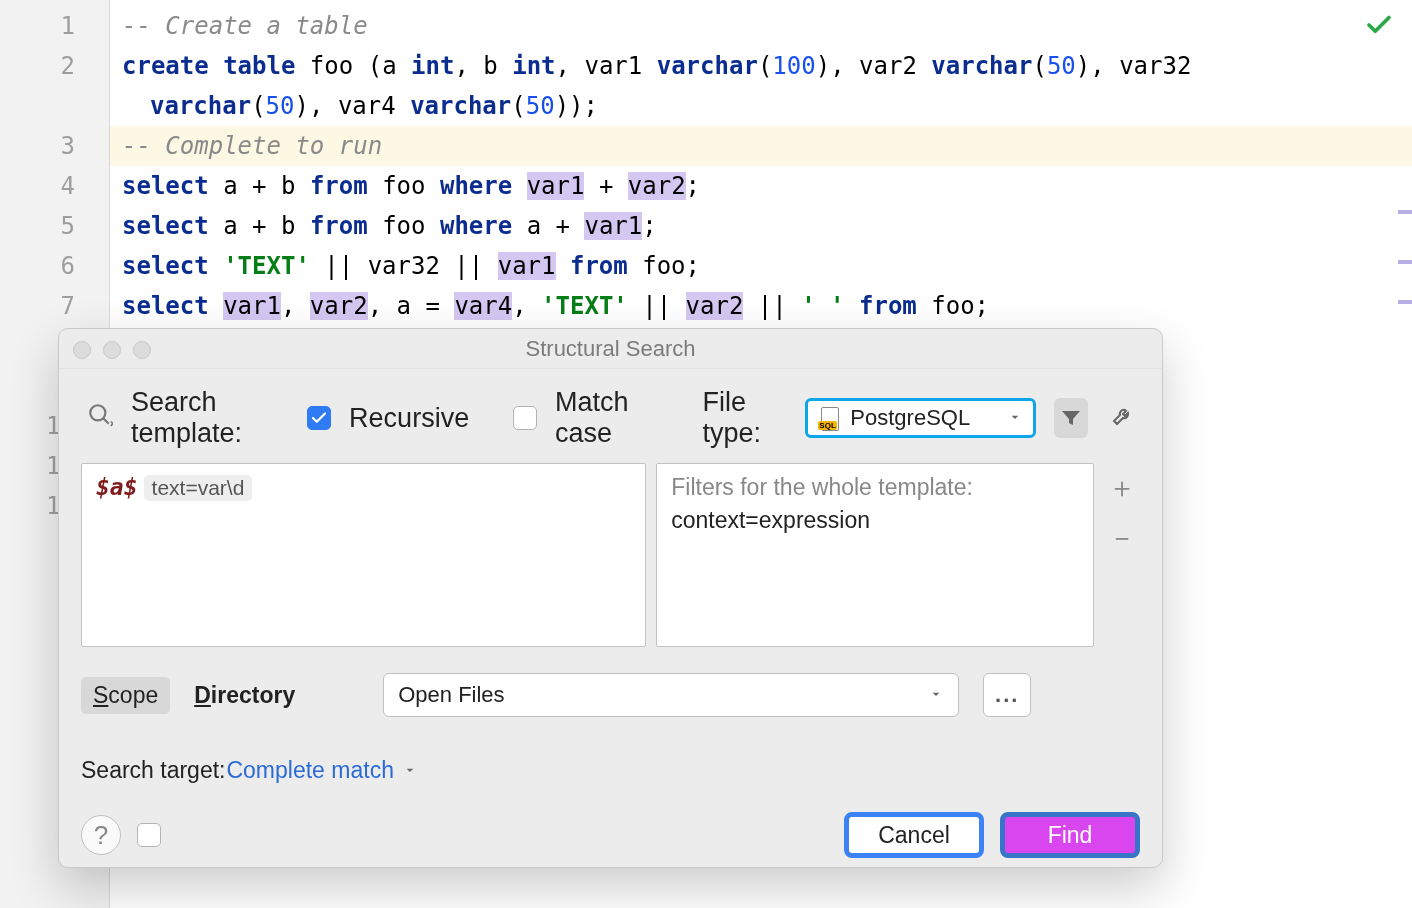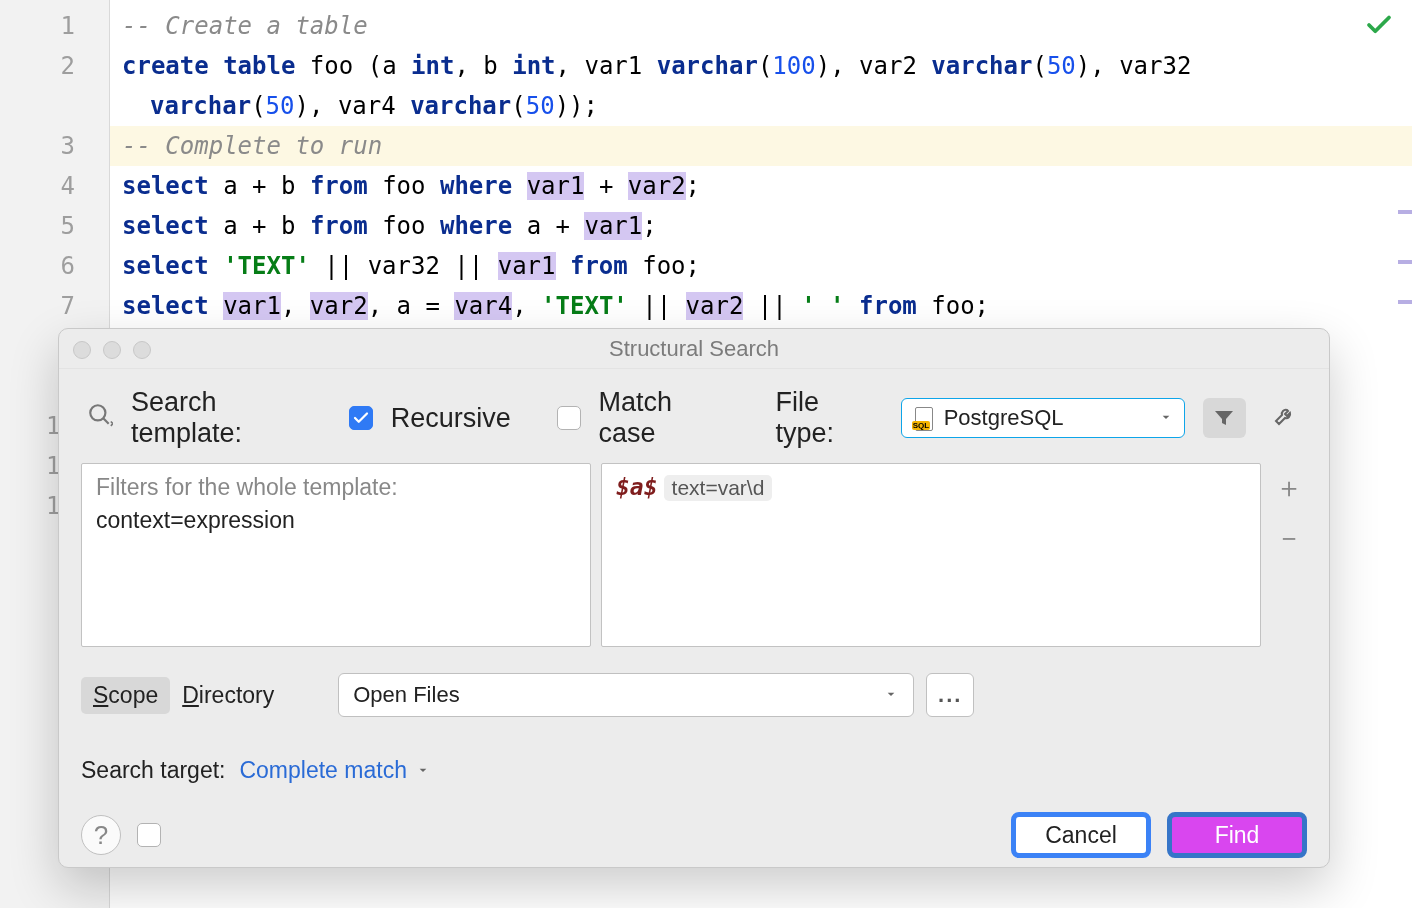--- a/index.html
+++ b/index.html
@@ -67,21 +67,21 @@
   .mini-mark {
     position: absolute; right: 0; width: 14px; height: 4px;
     background: #b7aee3;
   }
 
   
   .dialog {
     position: absolute;
     left: 58px;
     top: 328px;
-    width: 1272px;
+    width: 1105px;
     height: 540px;
     background: #ececec;
     border: 1px solid #c9c9c9;
     border-radius: 10px;
     box-shadow: 0 20px 50px rgba(0,0,0,0.2);
     font-family: -apple-system, "Helvetica Neue", Arial, sans-serif;
     font-size: 22px;
     color: #222;
   }
   .titlebar {
@@ -111,21 +111,21 @@
     width: 24px; height: 24px; border-radius: 5px;
     border: 1px solid #b3b3b3; background: #fff;
     display: inline-flex; align-items: center; justify-content: center;
     flex-shrink: 0;
   }
   .checkbox.checked { background: #2f7af5; border-color: #2f7af5; }
   .checkbox.checked svg { width: 18px; height: 18px; color: #fff; }
 
   .file-type-select {
     display: flex; align-items: center;
-    background: #fff; border: 1px solid #0ea5e9; border-radius: 6px;
+    background: #fff; border: 3px solid #0ea5e9; border-radius: 6px;
     height: 40px; padding: 0 10px; gap: 10px; width: 290px;
   }
   .sql-icon {
     width: 22px; height: 22px; position: relative;
   }
   .sql-icon::before {
     content: ""; position: absolute; top: 0; left: 3px; width: 16px; height: 22px;
     background: #fff; border: 1px solid #888; border-radius: 2px;
   }
   .sql-icon::after {
@@ -169,42 +169,42 @@
   }
   .filter-placeholder { color: #888; }
   .side-tools {
     width: 36px;
     display: flex; flex-direction: column; align-items: center;
     gap: 12px; padding-top: 6px;
   }
   .side-tools div { font-size: 28px; color: #888; cursor: pointer; }
 
   .scope-row {
-    display: flex; align-items: center; gap: 12px;
+    display: flex; align-items: center; gap: 24px;
     padding: 26px 22px 0 22px;
   }
   .scope-btn {
     background: #d8d8d8; border-radius: 5px; padding: 5px 12px;
     font-size: 23px;
   }
   .scope-btn .ul, .dir-label .ul { text-decoration: underline; }
-  .dir-label { font-size: 23px; }
+  .dir-label { font-size: 23px; font-weight: bold; }
   .scope-select {
     background: #fff; border: 1px solid #c0c0c0; border-radius: 6px;
     height: 44px; width: 576px; display: flex; align-items: center;
     padding: 0 14px; justify-content: space-between;
   }
   .browse-btn {
     background: #fff; border: 1px solid #c0c0c0; border-radius: 6px;
     width: 48px; height: 44px; display: flex; align-items: center; justify-content: center;
     font-weight: bold; letter-spacing: 2px; color: #555;
   }
 
   .target-row {
-    display: flex; align-items: center; gap: 14px;
+    display: flex; align-items: center; gap: 1px;
     padding: 40px 22px 0 22px;
     font-size: 23px;
   }
   .target-link { color: #2a6bd6; display: flex; align-items: flex-end; gap: 8px; }
 
   .bottom-row {
     display: flex; align-items: center;
     padding: 28px 22px 0 22px;
     gap: 16px;
   }
@@ -324,26 +324,26 @@
         </svg>
     </div>
     <div class="tool-btn">
       <svg viewBox="0 0 24 24" fill="none" stroke="currentColor" stroke-width="2">
           <path d="M14 4a4 4 0 0 0-5 5l-6 6 3 3 6-6a4 4 0 0 0 5-5l-3 3-2-2 3-3z"></path>
         </svg>
     </div>
   </div>
 
   <div class="panes">
+    <div class="pane pane-left">
+      <span class="template-var">$a$</span><span class="chip">text=var\d</span>
+    </div>
     <div class="pane pane-right">
       <div class="filter-placeholder">Filters for the whole template:</div>
       <div style="margin-top:6px;">context=expression</div>
-    </div>
-    <div class="pane pane-left">
-      <span class="template-var">$a$</span><span class="chip">text=var\d</span>
     </div>
     <div class="side-tools">
       <div>＋</div>
       <div>－</div>
     </div>
   </div>
 
   <div class="scope-row">
     <span class="scope-btn"><span class="ul">S</span>cope</span>
     <span class="dir-label"><span class="ul">D</span>irectory</span>

